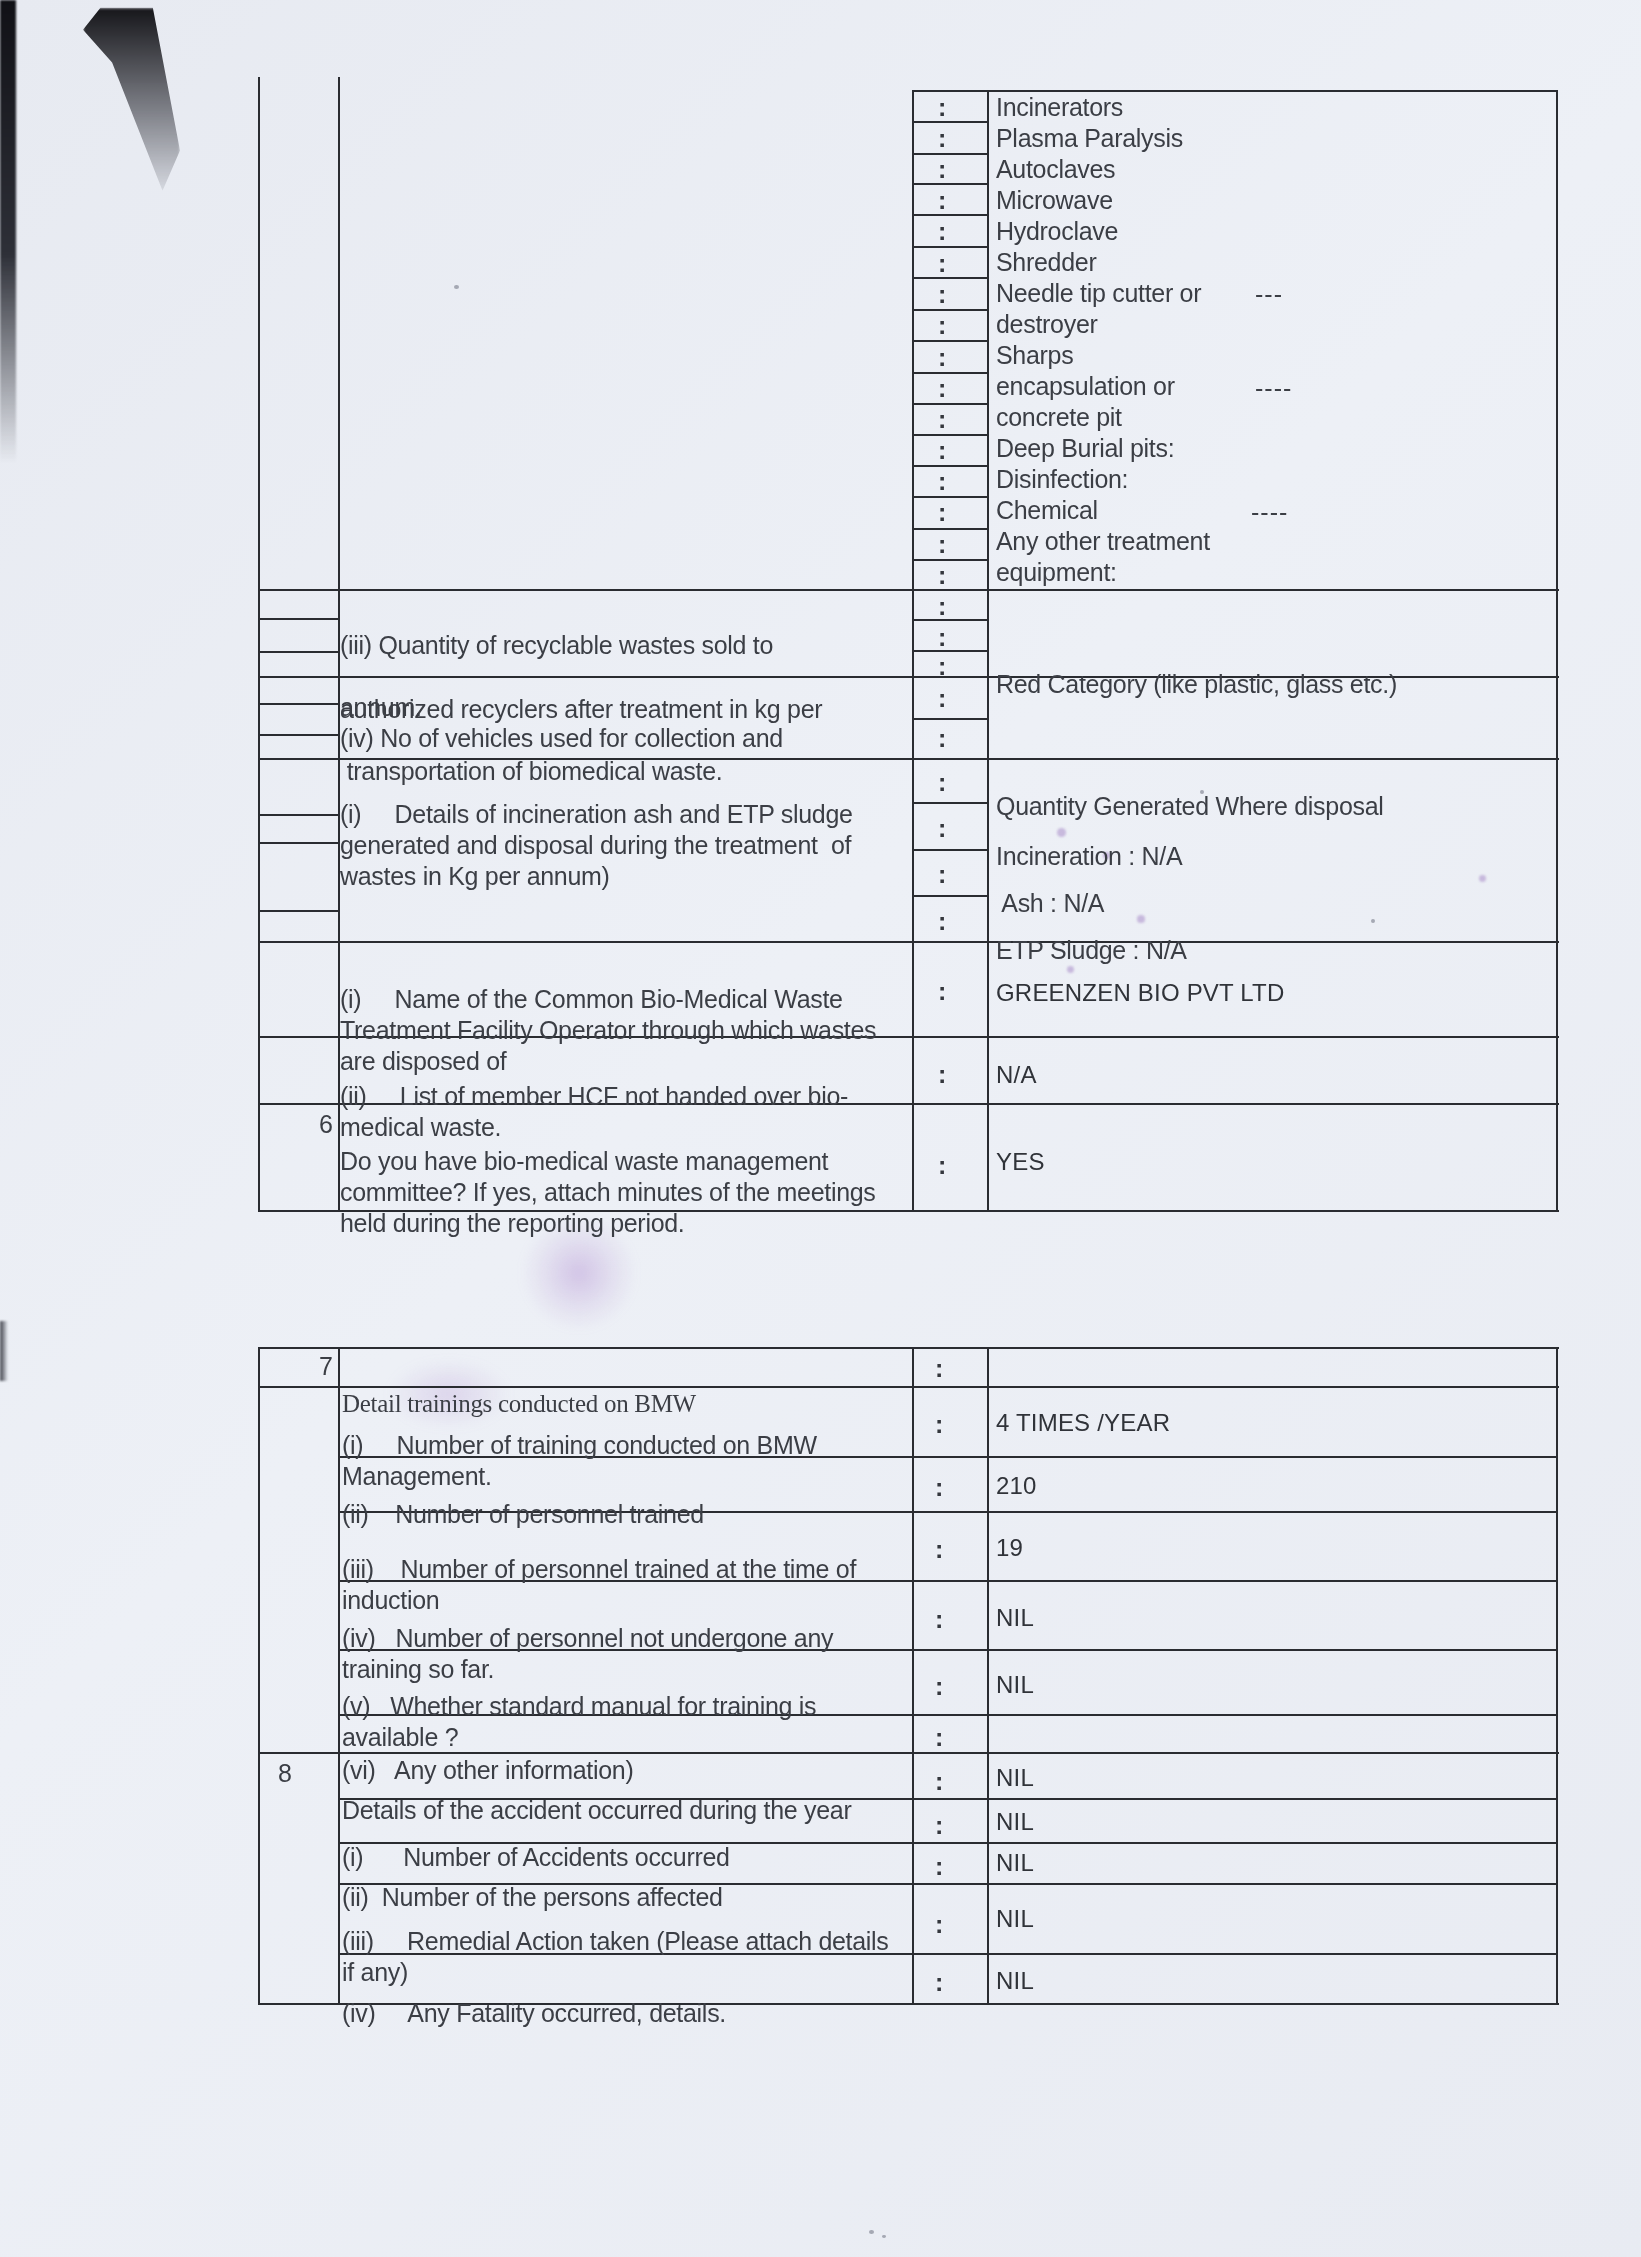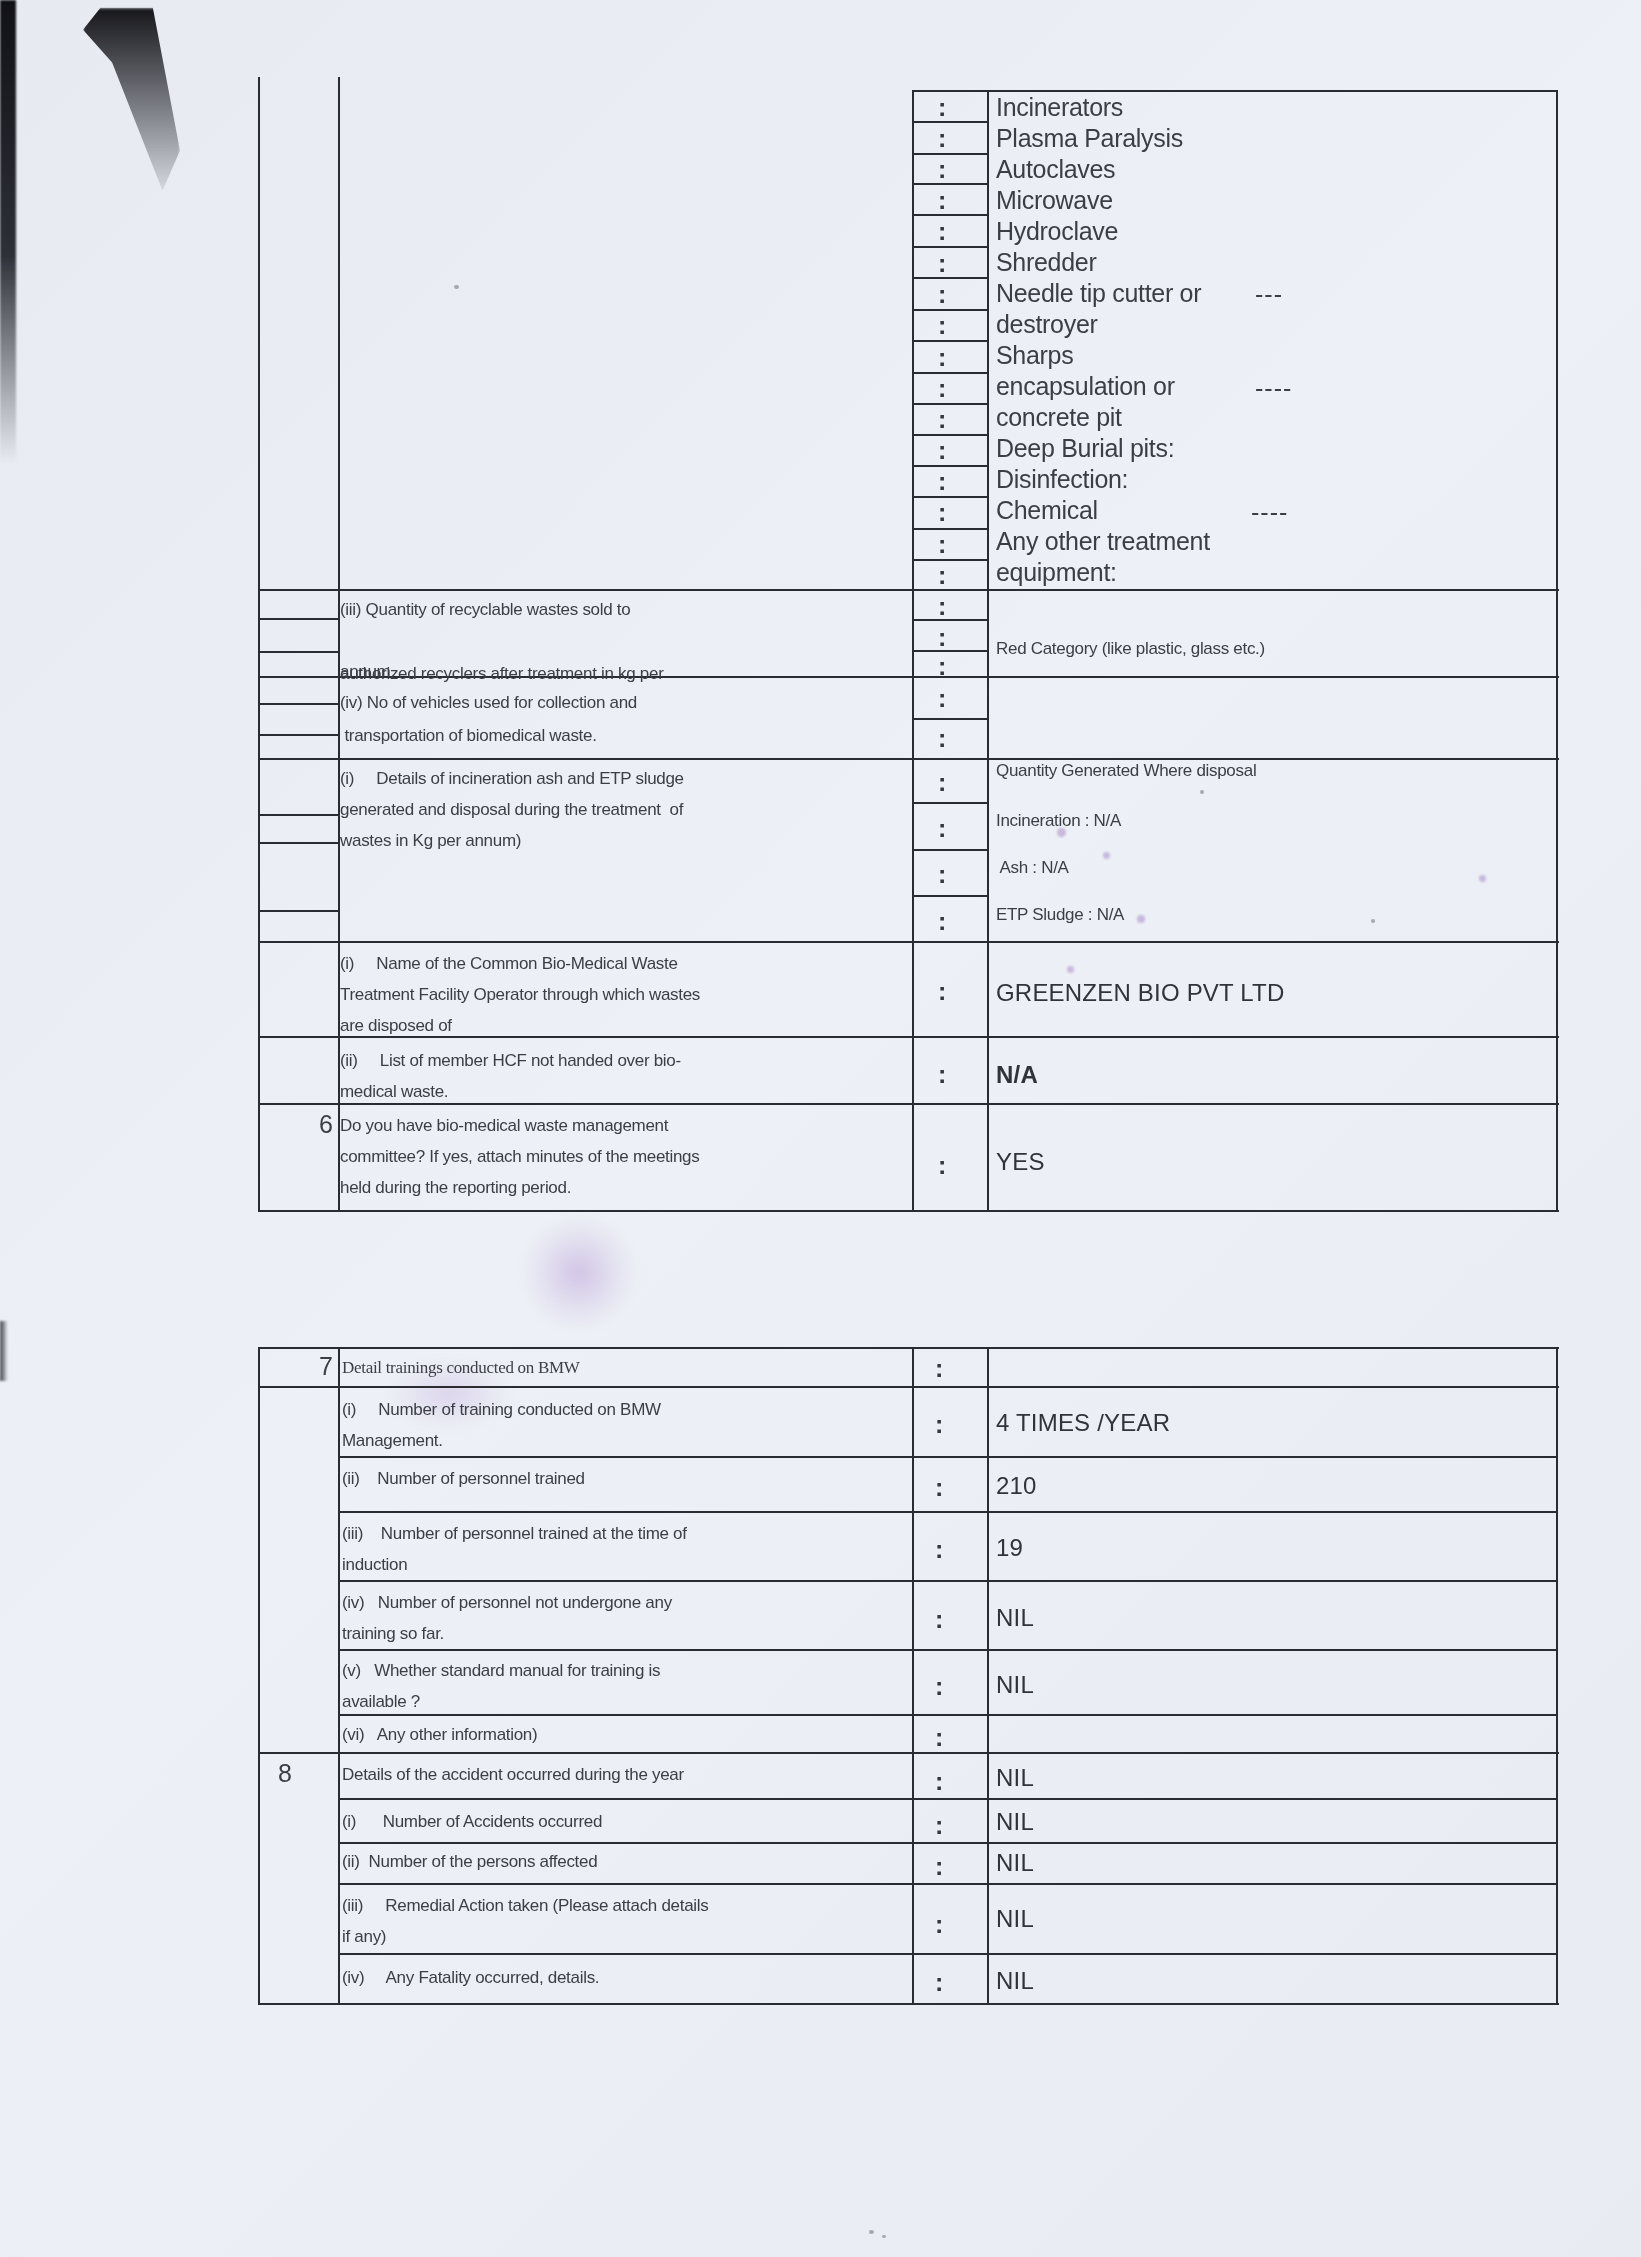--- a/index.html
+++ b/index.html
@@ -4,22 +4,22 @@
 <style>
   html,body{margin:0;padding:0;}
   body{width:1641px;height:2257px;position:relative;
        font-family:"Liberation Sans", sans-serif;
        background:#dfe2ea;}
   .page{position:absolute;left:0;top:0;width:1641px;height:2257px;
         background:linear-gradient(135deg,#e7eaf1 0%,#edf0f6 45%,#e8ebf2 100%);
         overflow:hidden;}
   .vline{position:absolute;width:1.9px;background:#2a2c31;}
   .hline{position:absolute;height:1.9px;background:#2a2c31;}
-  .q{position:absolute;font-size:17px;line-height:31px;color:#3b3e45;
-     white-space:pre;letter-spacing:-0.3px;}
+  .q{position:absolute;font-size:25px;line-height:31px;color:#3b3e45;
+     white-space:pre;letter-spacing:-0.3px;margin-top:36px;}
   .serial{position:absolute;font-size:25px;color:#3b3e45;white-space:pre;}
   .colon{position:absolute;font-size:25px;line-height:29px;color:#34373d;font-weight:bold;}
   .val{position:absolute;font-size:24px;line-height:29px;color:#303339;
        white-space:pre;letter-spacing:0.2px;}
   .eq-list{position:absolute;left:996px;top:93px;width:550px;}
   .eq-line{display:block;height:31px;font-size:25px;color:#3b3e45;
            white-space:pre;letter-spacing:-0.3px;}
   .dash{position:absolute;font-size:25px;color:#3b3e45;letter-spacing:1px;}
   
   .edge-strip{position:absolute;left:0;top:0;width:16.4px;height:463px;
@@ -174,21 +174,21 @@
   <div class="q" style="left:996px;top:852px;"> Ash : N/A</div>
   <div class="q" style="left:996px;top:899px;">ETP Sludge : N/A</div>
 
   <div class="q" style="left:340px;top:948px;">(i)     Name of the Common Bio-Medical Waste</div>
   <div class="q" style="left:340px;top:979px;">Treatment Facility Operator through which wastes</div>
   <div class="q" style="left:340px;top:1010px;">are disposed of</div>
   <div class="val" style="left:996px;top:978px;">GREENZEN BIO PVT LTD</div>
 
   <div class="q" style="left:340px;top:1045px;">(ii)     List of member HCF not handed over bio-</div>
   <div class="q" style="left:340px;top:1076px;">medical waste.</div>
-  <div class="val" style="left:996px;top:1060px;font-weight:bold;">N/A</div>
+  <div class="val" style="left:996px;top:1060px;">N/A</div>
 
   <span class="serial" style="left:319px;top:1110px;">6</span>
   <div class="q" style="left:340px;top:1110px;">Do you have bio-medical waste management</div>
   <div class="q" style="left:340px;top:1141px;">committee? If yes, attach minutes of the meetings</div>
   <div class="q" style="left:340px;top:1172px;">held during the reporting period.</div>
   <div class="val" style="left:996px;top:1147px;">YES</div>
 
   <div class="vline" style="left:258px;top:1347px;height:658px;"></div>
   <div class="vline" style="left:338px;top:1347px;height:658px;"></div>
   <div class="vline" style="left:912px;top:1347px;height:658px;"></div>

